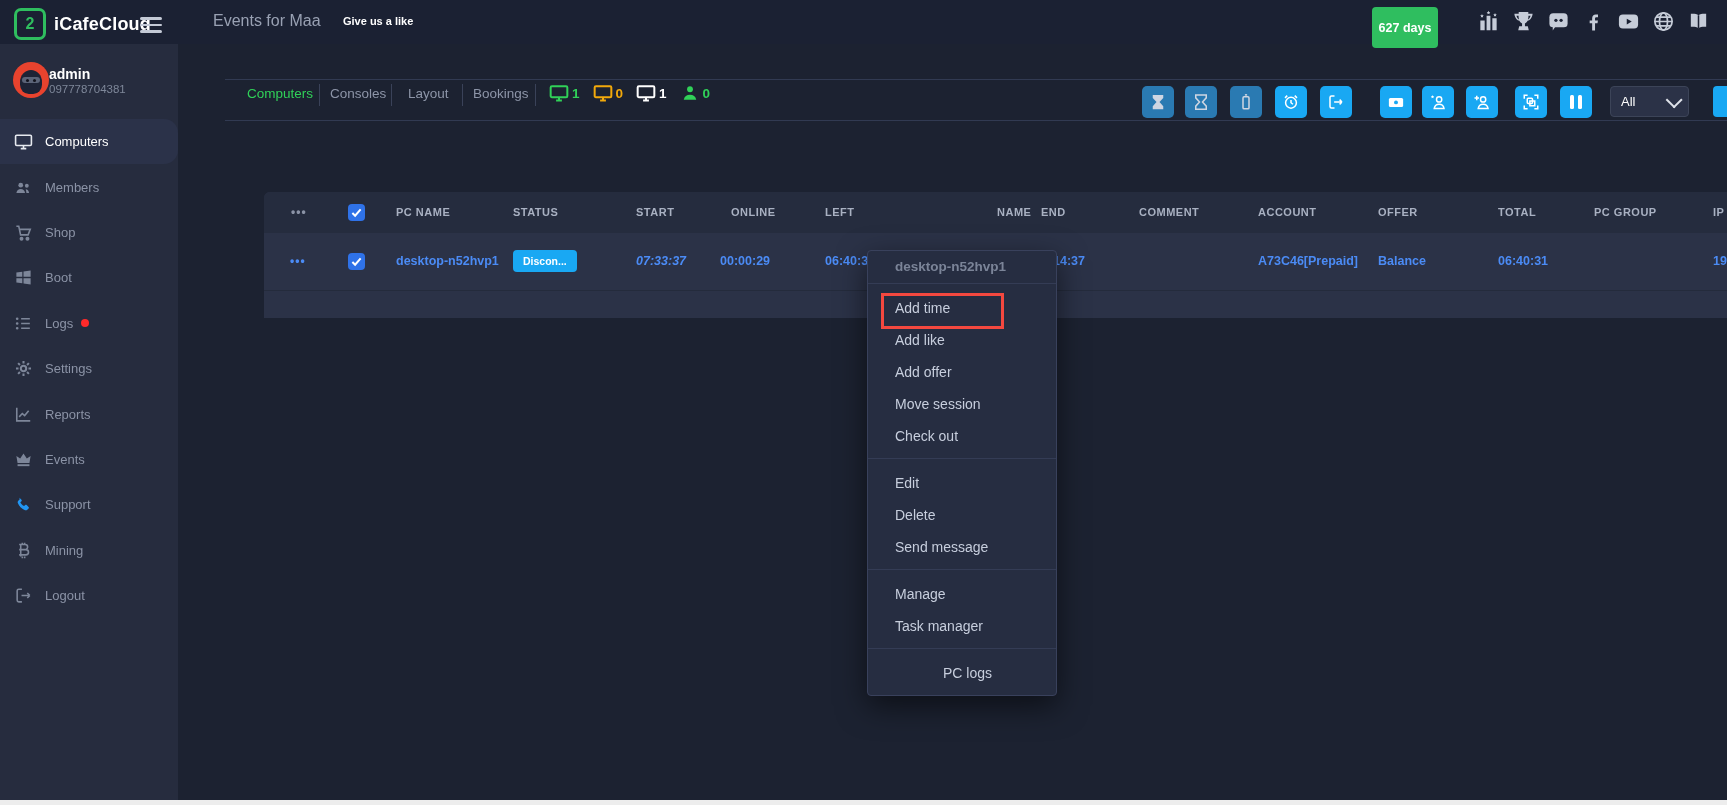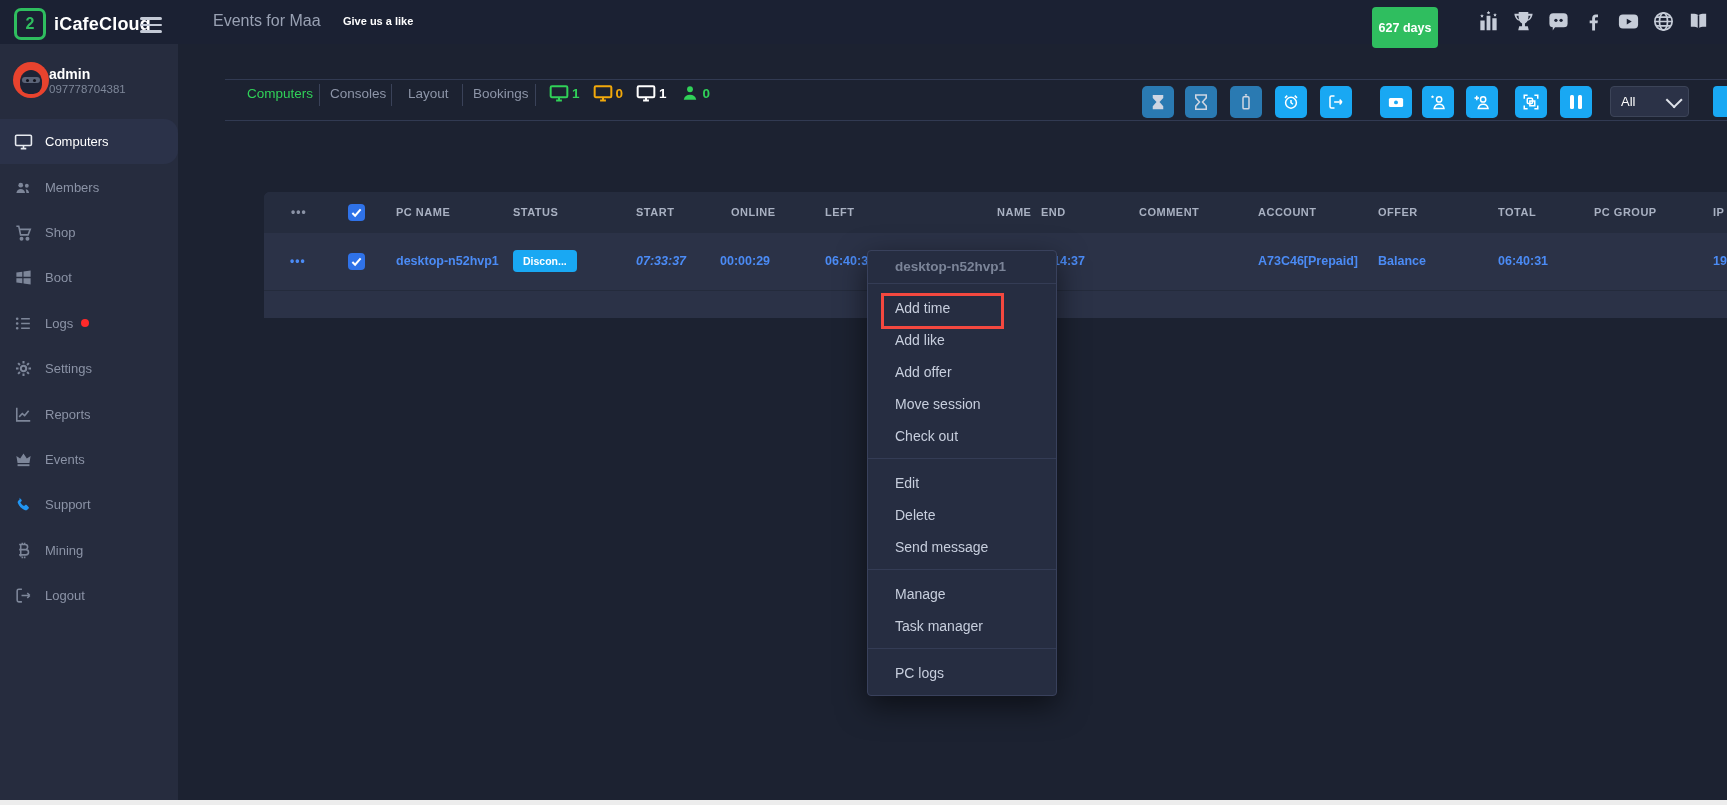--- a/index.html
+++ b/index.html
@@ -457,20 +457,20 @@
       <div class="mitem">Edit</div>
       <div class="mitem">Delete</div>
       <div class="mitem">Send message</div>
     </div>
     <div class="msep"></div>
     <div class="mgroup">
       <div class="mitem">Manage</div>
       <div class="mitem">Task manager</div>
     </div>
     <div class="msep"></div>
-    <div class="mgroup" style="padding-bottom:2px;">
+    <div class="mgroup" style="padding-bottom:2px;margin-left:48px;">
       <div class="mitem">PC logs</div>
     </div>
     <div class="redbox"></div>
   </div>
 
   <div class="hscroll"></div>
 </div>
 
 </body></html>

